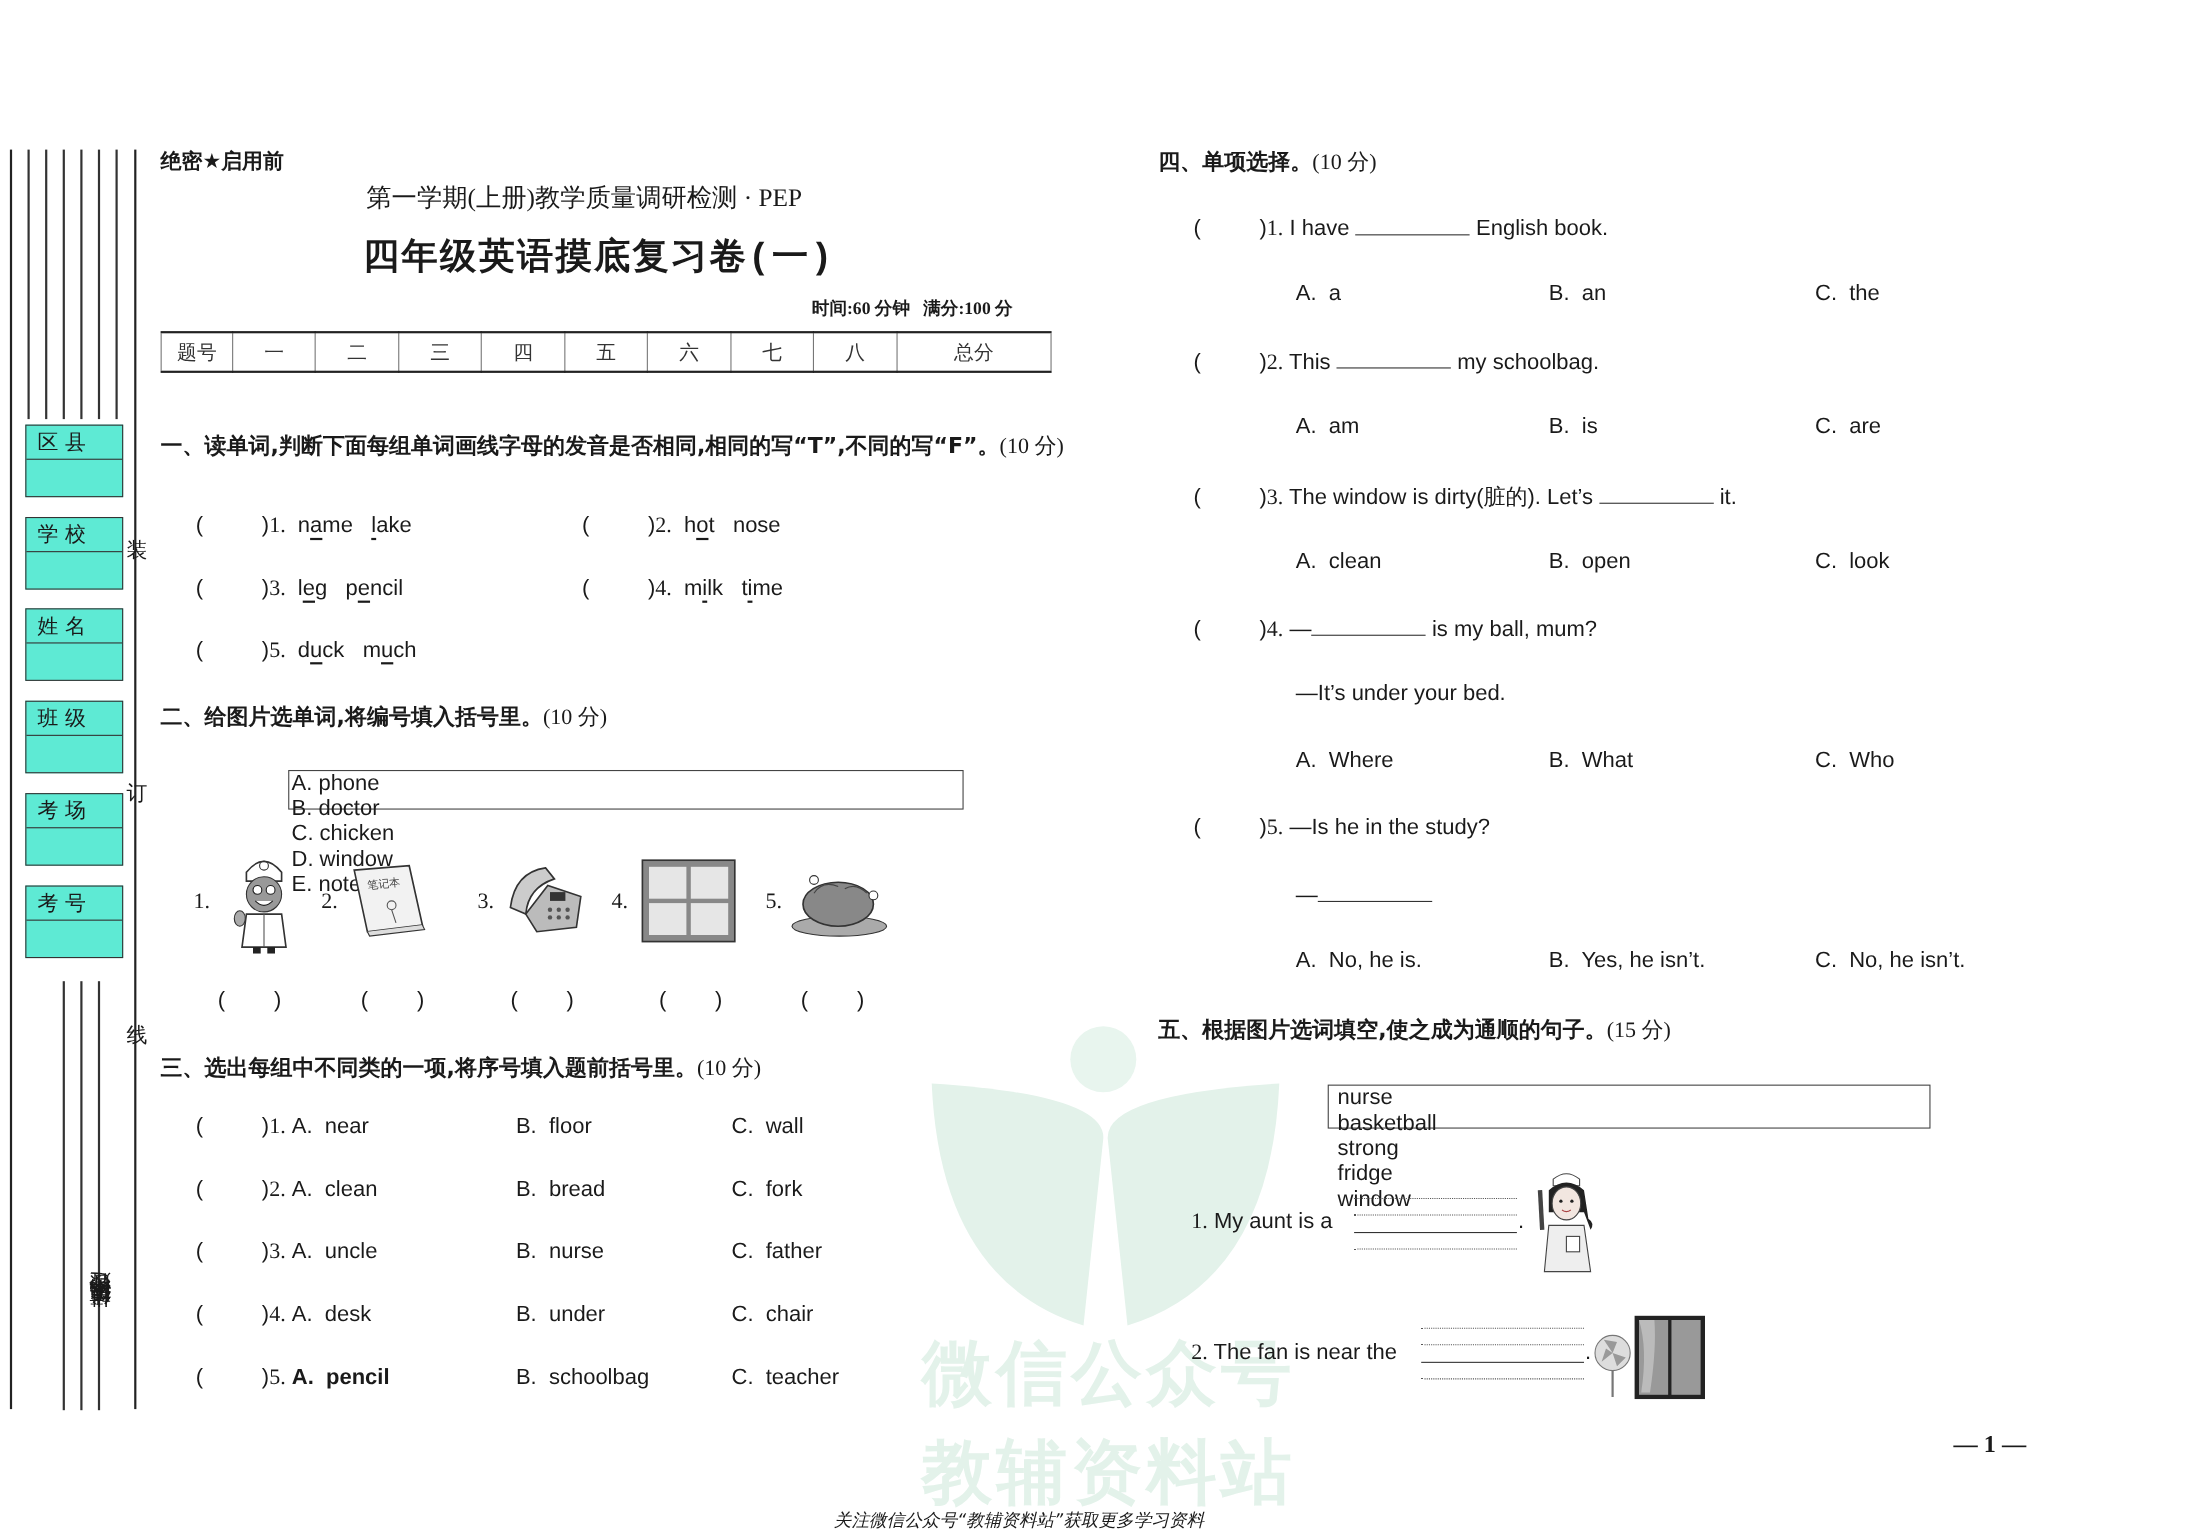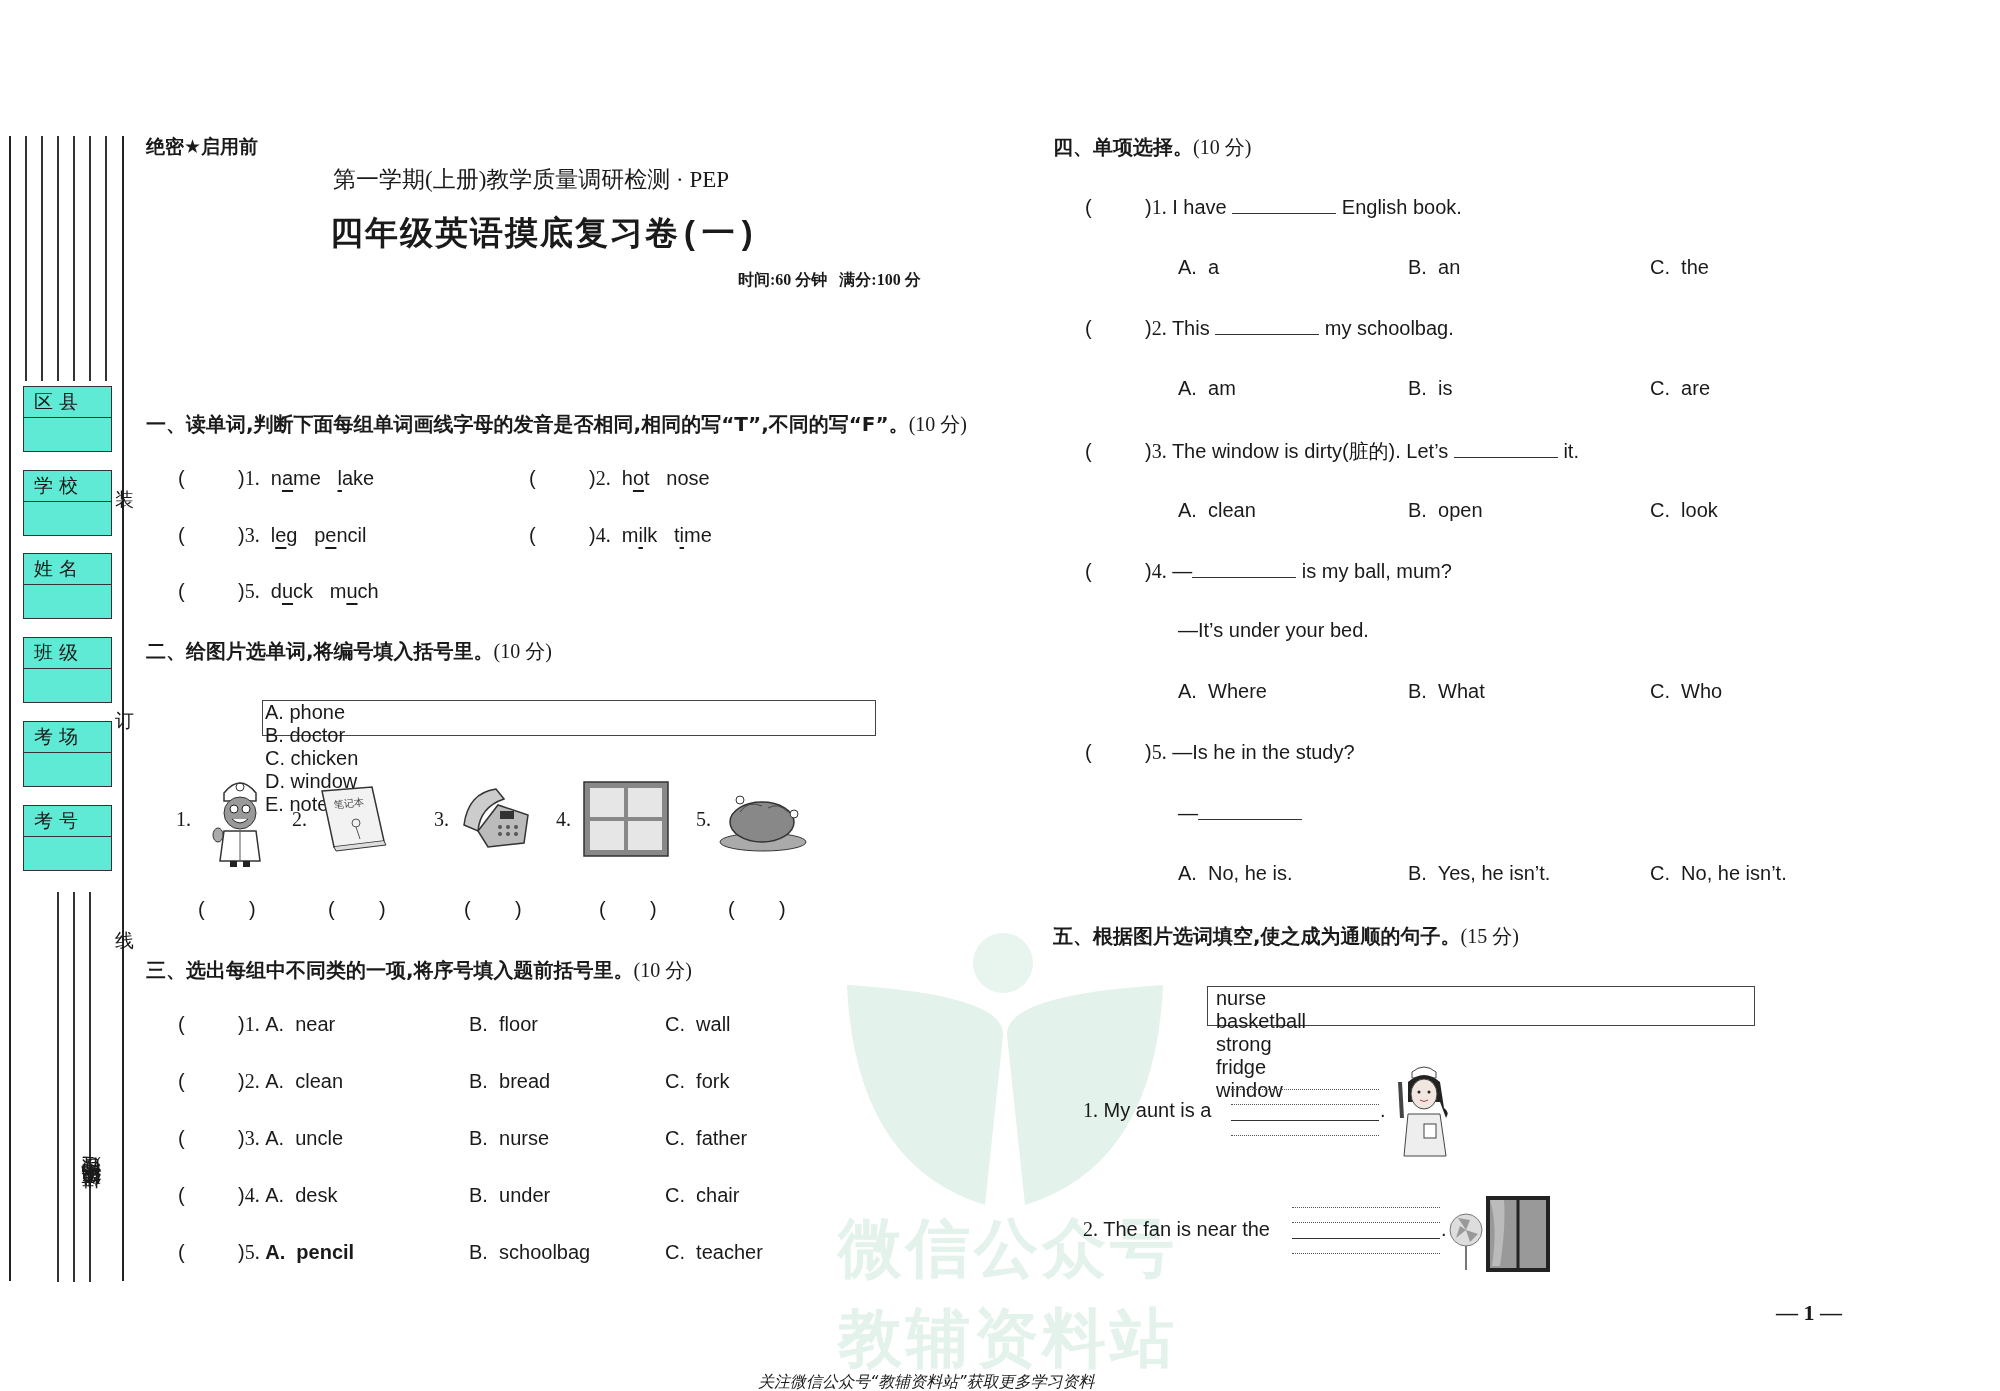--- a/index.html
+++ b/index.html
@@ -94,24 +94,36 @@
   <div class="vert-note cjk">横线以内不许答题</div>
 </div>
 
 <div class="abs cjk" style="left:146px;top:134px;font-size:19px;font-weight:bold;">绝密★启用前</div>
 <div class="abs serif" style="left:333px;top:164px;font-size:23px;">第一学期(上册)教学质量调研检测 · PEP</div>
 <div class="abs cjk" style="left:330px;top:211px;font-size:33px;font-weight:bold;letter-spacing:2px;font-family:Liberation Mono, monospace;">四年级英语摸底复习卷(一)</div>
 <div class="abs serif" style="left:738px;top:270px;font-size:16px;font-weight:bold;white-space:pre;">时间:60 分钟   满分:100 分</div>
 
 <table class="score">
   <tbody>
+      <tr>
+    <td class="cjk" style="width:62px;">题号</td>
+    <td>一</td>
+    <td>二</td>
+    <td>三</td>
+    <td>四</td>
+    <td>五</td>
+    <td>六</td>
+    <td>七</td>
+    <td>八</td>
+    <td>总分</td>
+  </tr>
 </tbody>
   </table>
 
-<div class="sec-title cjk" style="left:146px;top:411px;">
+<div class="sec-title cjk" style="left:146px;top:392px;">
   <span>一、读单词,判断下面每组单词画线字母的发音是否相同,相同的写“T”,不同的写“F”。</span><span class="pts">(10 分)</span>
 </div>
 
 <div class="q" style="left:178px;top:467px;">
   <span class="paren">(</span><span>)</span><span class="num">1.</span>
   <span>&nbsp;n<span class="ul">a</span>me&nbsp;&nbsp;&nbsp;<span class="ul">l</span>ake</span>
 </div>
 <div class="q" style="left:529px;top:467px;">
   <span class="paren">(</span><span>)</span><span class="num">2.</span>
   <span>&nbsp;h<span class="ul">o</span>t&nbsp;&nbsp;&nbsp;nose</span>

